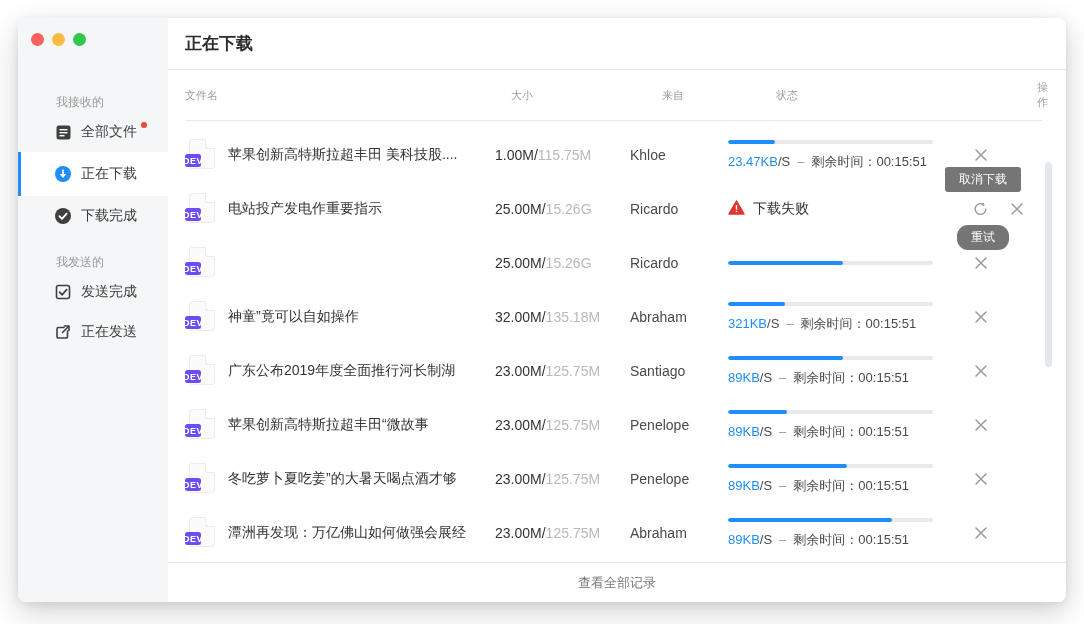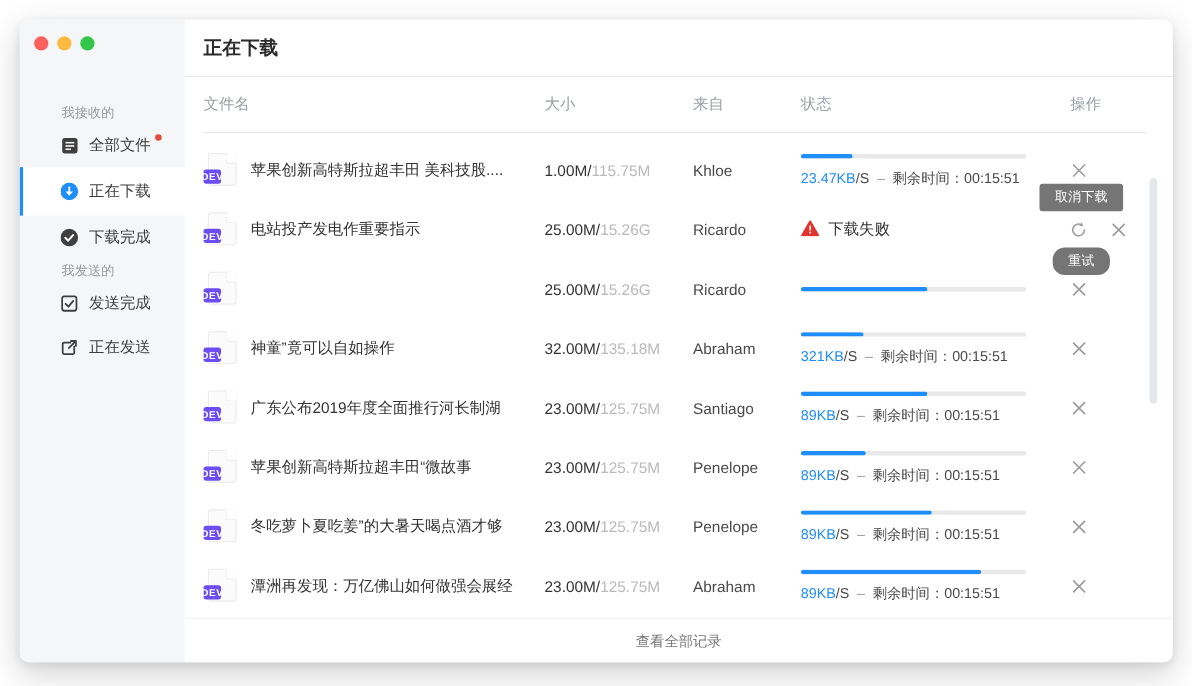--- a/index.html
+++ b/index.html
@@ -12,31 +12,31 @@
   html,body{width:1084px;height:624px;background:#fff;font-family:"Liberation Sans","DejaVu Sans",sans-serif;overflow:hidden;}
   .window{position:absolute;left:18px;top:18px;width:1048px;height:584px;background:#fff;border-radius:8px;
     box-shadow:0 10px 30px rgba(0,0,0,.18), 0 2px 8px rgba(0,0,0,.08);display:flex;overflow:visible;}
   
   .sidebar{width:150px;background:var(--sidebar-bg);border-radius:8px 0 0 8px;flex:none;position:relative;}
   .traffic{position:absolute;left:13px;top:15px;display:flex;gap:8px;}
   .traffic span{width:13px;height:13px;border-radius:50%;display:block;}
   .tl-red{background:var(--tl-red);} .tl-yellow{background:var(--tl-yellow);} .tl-green{background:var(--tl-green);}
   .nav{padding-top:74px;}
   .section-label{height:20px;line-height:20px;padding-left:38px;font-size:12px;color:#999;}
-  .section-label.second{margin-top:0;}
+  .section-label.second{margin-top:16px;}
   .side-item{height:40px;display:flex;align-items:center;padding-left:37px;cursor:pointer;font-size:14px;color:#3c3c3c;position:relative;}
   .side-item.active{height:44px;background:#fff;border-left:3px solid var(--accent);padding-left:34px;}
   .side-icon{width:16px;height:16px;margin-right:10px;display:inline-flex;align-items:center;justify-content:center;flex:none;}
   .red-dot{width:6px;height:6px;border-radius:50%;background:var(--dot-red);position:relative;top:-7px;left:4px;flex:none;}
   
   .main{flex:1;display:flex;flex-direction:column;position:relative;background:#fff;border-radius:0 8px 8px 0;min-width:0;}
   .main-header{height:52px;flex:none;border-bottom:1px solid var(--border);display:flex;align-items:center;padding-left:17px;}
   .main-title{font-size:17px;font-weight:bold;color:#2b2b2b;}
   .grid{display:grid;grid-template-columns:310px 135px 98px 245px 1fr;align-items:center;padding:0 24px 0 17px;}
-  .thead{height:50px;flex:none;color:var(--text-gray);font-size:14px;}
+  .thead{height:50px;flex:none;color:var(--text-gray);font-size:11px;gap:16px;}
   .thead-border{border-bottom:1px solid var(--border);margin:0 24px 0 17px;height:0;}
   .rows{flex:1;padding-top:7px;}
   .trow{height:54px;}
   .name-cell{display:flex;align-items:center;min-width:0;padding-right:14px;}
   .file-icon{width:32px;height:32px;position:relative;flex:none;margin-right:11px;}
   .file-shape{position:absolute;left:4px;top:0;width:26px;height:30px;background:#fbfbfb;border:1px solid #ececec;border-radius:3px;}
   .file-shape::before{content:"";position:absolute;right:-1px;top:-1px;width:9px;height:9px;background:#fff;border-left:1px solid #ececec;border-bottom:1px solid #ececec;border-radius:0 3px 0 3px;}
   .dev-badge{position:absolute;left:0;top:15px;width:16px;height:13px;background:var(--purple);border-radius:2.5px;color:#fff;
     font-size:9px;font-weight:bold;display:flex;align-items:center;justify-content:center;letter-spacing:.5px;}
   .fname{font-size:14px;color:var(--text-dark);white-space:nowrap;overflow:hidden;}

